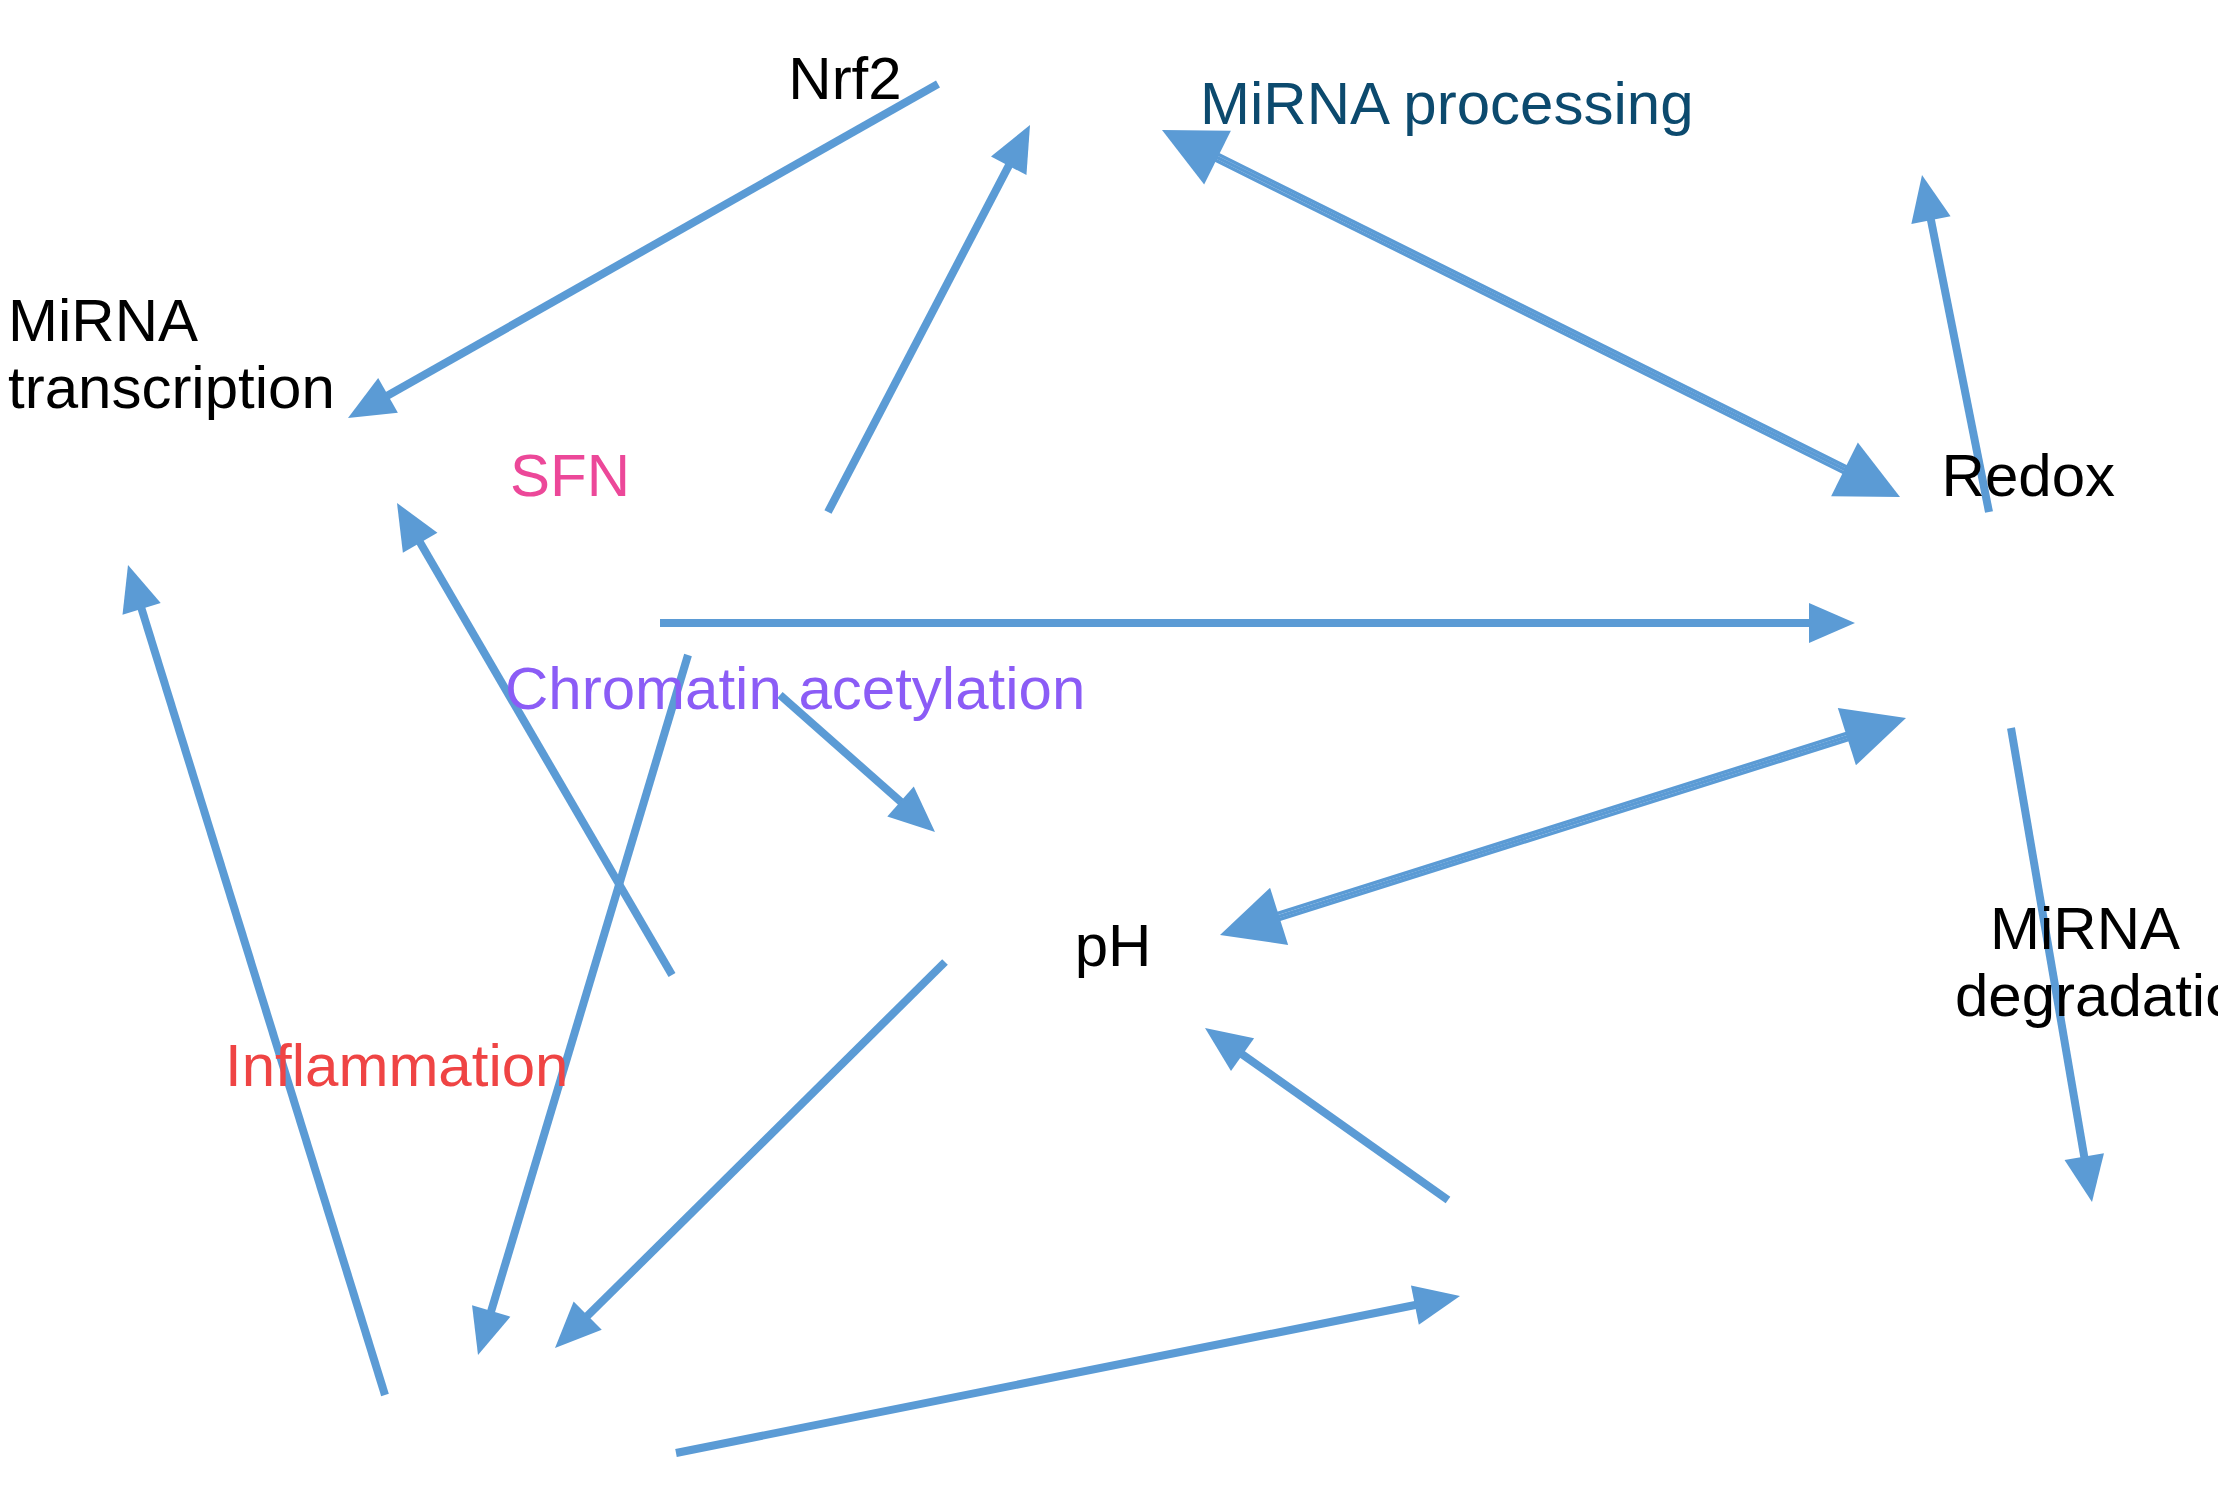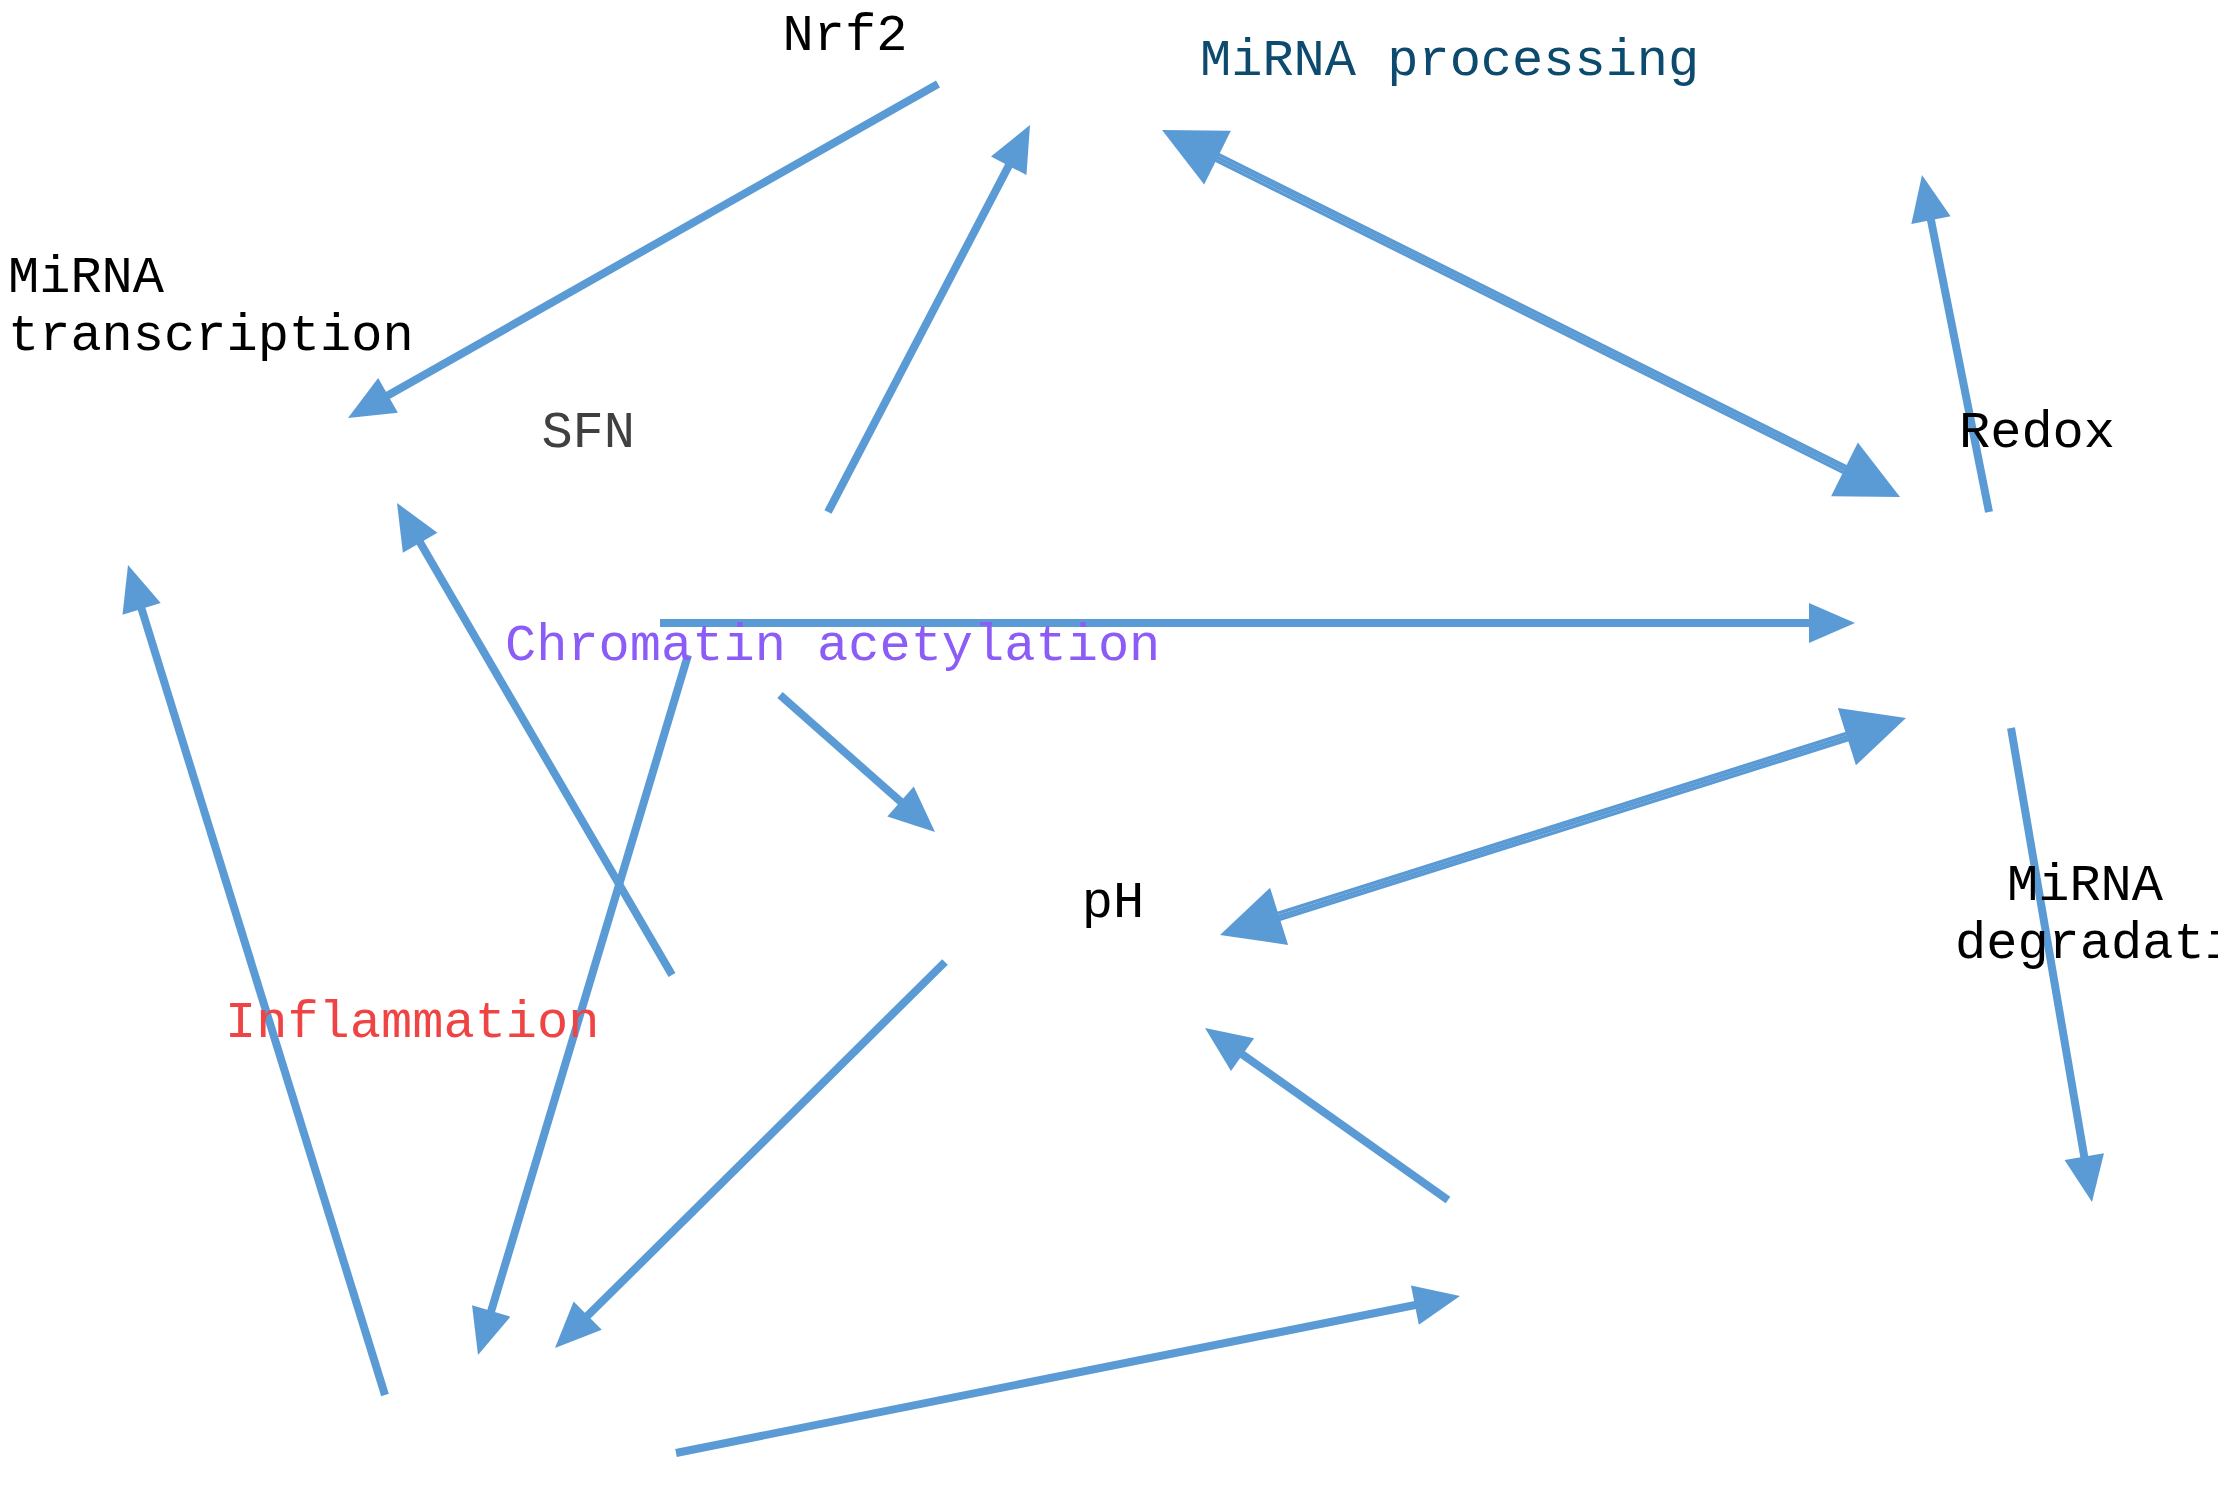--- a/index.html
+++ b/index.html
@@ -8,27 +8,28 @@
     width:2218px;
     height:1485px;
     background:#ffffff;
     overflow:hidden;
     font-family:"Liberation Serif","DejaVu Serif",serif;
   }
   #edges{position:absolute;left:0;top:0;width:2218px;height:1485px;}
   .node{
     position:absolute;
     color:#000000;
-    font-family:Liberation Mono, monospace;
-    font-size:52px;
+    font-family:Liberation Sans, sans-serif;
+    font-size:60px;
     line-height:1.12;
     white-space:pre;
     letter-spacing:0px;
     text-align:center;
     user-select:none;
+    margin-top:37px;
   }
   .node.left{text-align:left;}
 </style>
 </head>
 <body>
 
 <div id="stage">
   <svg id="edges" viewBox="0 0 2218 1485" preserveAspectRatio="none" xmlns="http://www.w3.org/2000/svg">
       <g>
         <line x1="938" y1="84" x2="370.0168947390387" y2="405.53619857145947" stroke="#5b9bd5" stroke-width="8" stroke-linecap="butt"></line>
@@ -91,21 +92,21 @@
       <g>
         <line x1="2011" y1="728" x2="2087.7383588540697" y2="1177.0615073682607" stroke="#5b9bd5" stroke-width="8" stroke-linecap="butt"></line>
         <polygon points="2092,1202 2064.5373381285544,1160.026172405478 2103.965784977154,1153.2883998427428" fill="#5b9bd5"></polygon>
       </g>
     </svg>
   <div id="nodes">
       <div class="node" style="left: 755px; top: 8px; width: 180px; color: rgb(0, 0, 0);">Nrf2</div>
       <div class="node" style="left: 1200px; top: 33px; width: 420px; color: #0c4a6e;">MiRNA processing</div>
       <div class="node left" style="left: 8px; top: 250px; width: 330px; color: rgb(0, 0, 0);">MiRNA
 transcription</div>
-      <div class="node" style="left: 505px; top: 405px; width: 130px; color: #404040; text-align: right;">SFN</div>
+      <div class="node" style="left: 505px; top: 405px; width: 130px; color: #ec4899;">SFN</div>
       <div class="node" style="left: 1925px; top: 405px; width: 190px; color: rgb(0, 0, 0); text-align: right;">Redox</div>
       <div class="node" style="left: 505px; top: 618px; width: 530px; color: #8b5cf6;">Chromatin acetylation</div>
       <div class="node" style="left: 1058px; top: 875px; width: 110px; color: #000000;">pH</div>
       <div class="node" style="left: 1955px; top: 858px; width: 260px; color: rgb(0, 0, 0);">MiRNA
 degradation</div>
       <div class="node" style="left: 225px; top: 995px; width: 330px; color: #ef4444;">Inflammation</div>
     </div>
 </div>
 
 </body></html>

